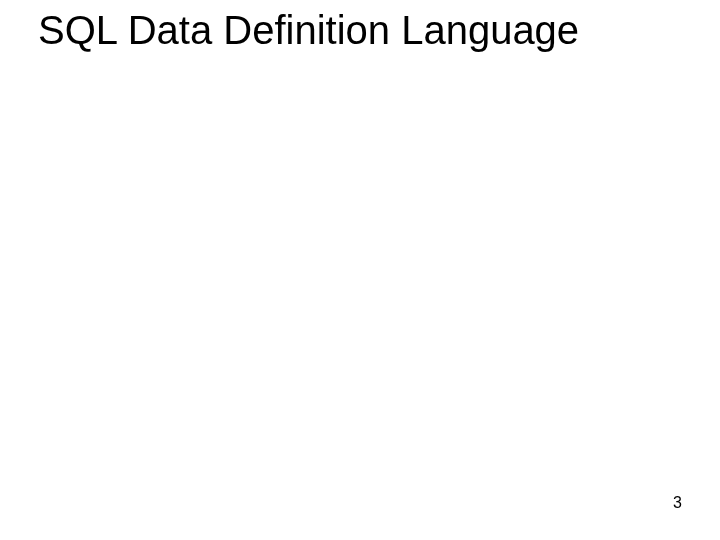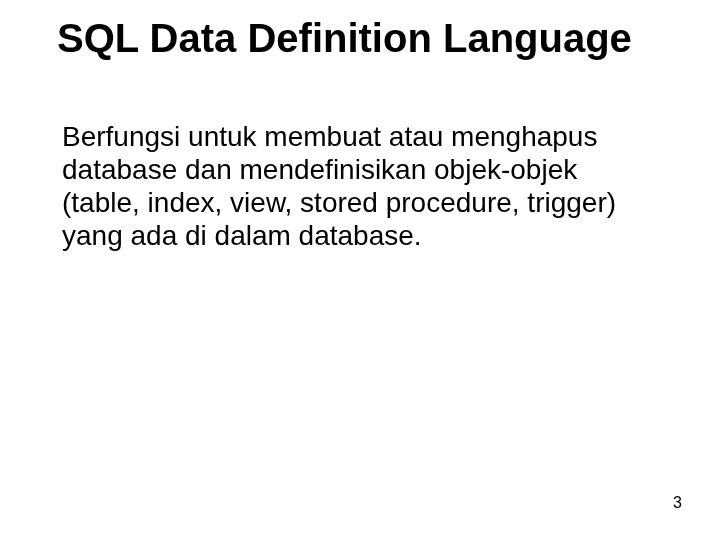--- a/index.html
+++ b/index.html
@@ -13,28 +13,27 @@
     overflow: hidden;
   }
   .slide {
     position: relative;
     width: 720px;
     height: 540px;
     box-sizing: border-box;
   }
   .title {
     position: absolute;
-    top: 16px;
+    top: 8px;
     left: 38px;
     right: 30px;
     font-size: 40px;
-    font-weight: 700;
+    font-weight: 400;
     letter-spacing: 0px;
     line-height: 1.1;
-    margin-left: 19px;
   }
   .body {
     position: absolute;
     top: 120px;
     left: 62px;
     right: 60px;
     font-size: 28px;
     line-height: 1.18;
     font-weight: 400;
   }
@@ -44,15 +43,14 @@
     right: 38px;
     font-size: 16px;
     color: #000000;
   }
 </style>
 </head>
 <body>
 
 <div class="slide">
   <div class="title">SQL Data Definition Language</div>
-  <div class="body">Berfungsi untuk membuat atau menghapus database dan mendefinisikan objek-objek (table, index, view, stored procedure, trigger) yang ada di dalam database.</div>
   <div class="pagenum">3</div>
 </div>
 
 </body></html>

